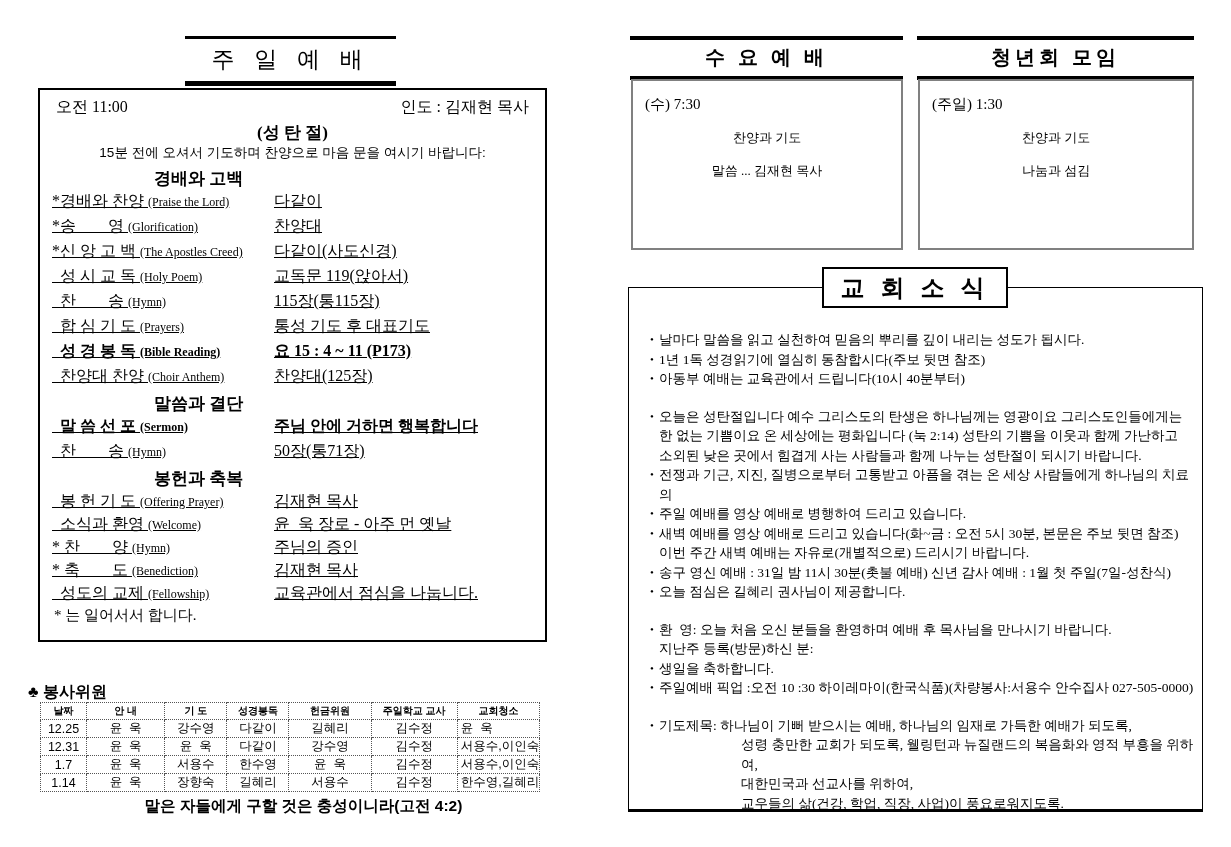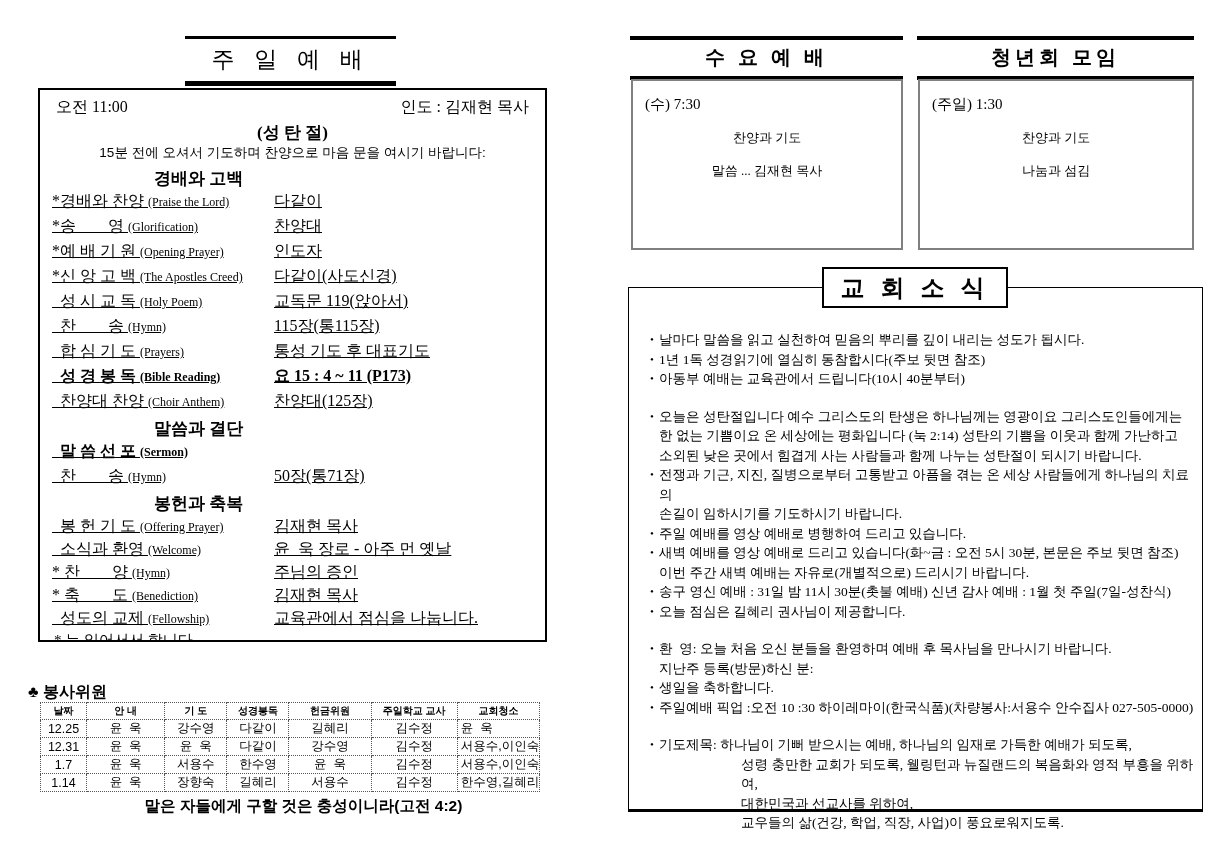--- a/index.html
+++ b/index.html
@@ -92,24 +92,20 @@
       <div class="sec-head">경배와 고백</div>
       <div class="order-row">
         <span class="order-label"><span>*경배와 찬양 </span><span class="len">(Praise the Lord)</span></span>
         <span class="val">다같이</span>
       </div>
       <div class="order-row">
         <span class="order-label"><span>*송        영 </span><span class="len">(Glorification)</span></span>
         <span class="val">찬양대</span>
       </div>
       <div class="order-row">
-        <span class="order-label"><span>*예 배 기 원 </span><span class="len">(Opening Prayer)</span></span>
-        <span class="val">인도자</span>
-      </div>
-      <div class="order-row">
         <span class="order-label"><span>*신 앙 고 백 </span><span class="len">(The Apostles Creed)</span></span>
         <span class="val">다같이(사도신경)</span>
       </div>
       <div class="order-row">
         <span class="order-label"><span>  성 시 교 독 </span><span class="len">(Holy Poem)</span></span>
         <span class="val">교독문 119(앉아서)</span>
       </div>
       <div class="order-row">
         <span class="order-label"><span>  찬        송 </span><span class="len">(Hymn)</span></span>
         <span class="val">115장(통115장)</span>
@@ -122,20 +118,21 @@
         <span class="order-label b"><span>  성 경 봉 독 </span><span class="len">(Bible Reading)</span></span>
         <span class="val b">요 15 : 4 ~ 11 (P173)</span>
       </div>
       <div class="order-row">
         <span class="order-label"><span>  찬양대 찬양 </span><span class="len">(Choir Anthem)</span></span>
         <span class="val">찬양대(125장)</span>
       </div>
       <div class="sec-head">말씀과 결단</div>
       <div class="order-row">
         <span class="order-label b"><span>  말 씀 선 포 </span><span class="len">(Sermon)</span></span>
+        <span class="val b">주님 안에 거하면 행복합니다</span>
       </div>
       <div class="order-row">
         <span class="order-label"><span>  찬        송 </span><span class="len">(Hymn)</span></span>
         <span class="val">50장(통71장)</span>
       </div>
       <div class="sec-head">봉헌과 축복</div>
       <div class="order-row tight">
         <span class="order-label"><span>  봉 헌 기 도 </span><span class="len">(Offering Prayer)</span></span>
         <span class="val">김재현 목사</span>
       </div>
@@ -264,23 +261,20 @@
       <div class="news-line ind1">
         <span class="txt">한 없는 기쁨이요 온 세상에는 평화입니다 (눅 2:14) 성탄의 기쁨을 이웃과 함께 가난하고</span>
       </div>
       <div class="news-line ind1">
         <span class="txt">소외된 낮은 곳에서 힘겹게 사는 사람들과 함께 나누는 성탄절이 되시기 바랍니다.</span>
       </div>
       <div class="news-line">
         <span class="bullet">•</span>
         <span class="txt">전쟁과 기근, 지진, 질병으로부터 고통받고 아픔을 겪는 온 세상 사람들에게 하나님의 치료의</span>
       </div>
-      <div class="news-line ind1">
-        <span class="txt">손길이 임하시기를 기도하시기 바랍니다.</span>
-      </div>
       <div class="news-line">
         <span class="bullet">•</span>
         <span class="txt">주일 예배를 영상 예배로 병행하여 드리고 있습니다.</span>
       </div>
       <div class="news-line">
         <span class="bullet">•</span>
         <span class="txt">새벽 예배를 영상 예배로 드리고 있습니다(화~금 : 오전 5시 30분, 본문은 주보 뒷면 참조)</span>
       </div>
       <div class="news-line ind1">
         <span class="txt">이번 주간 새벽 예배는 자유로(개별적으로) 드리시기 바랍니다.</span>

